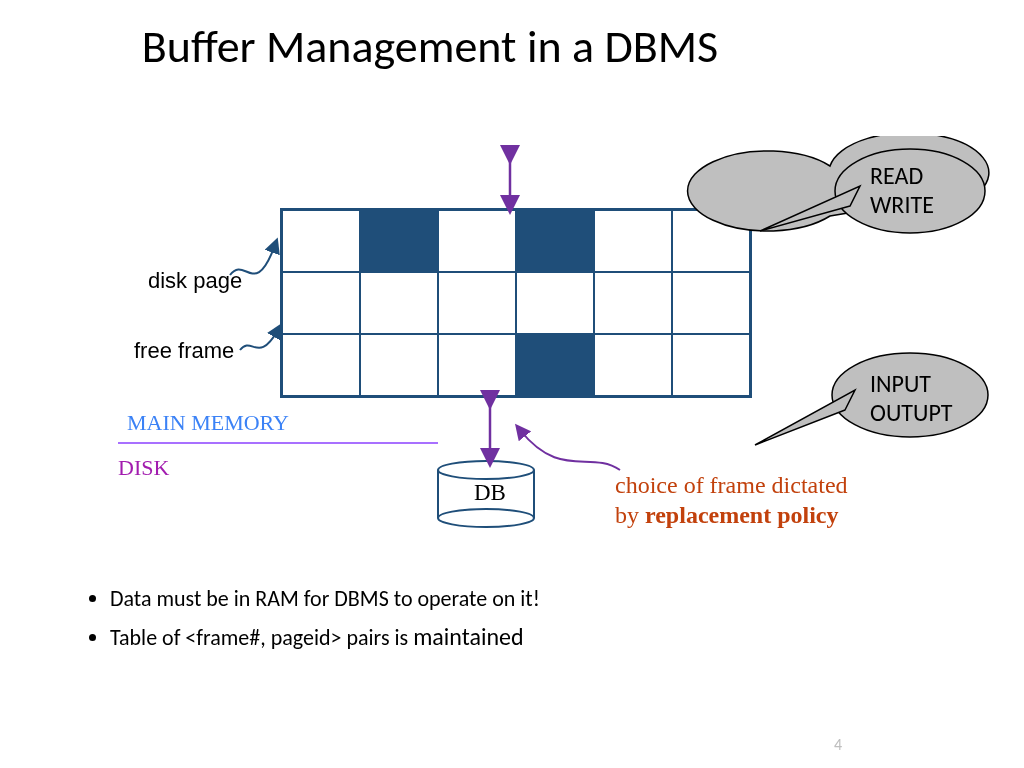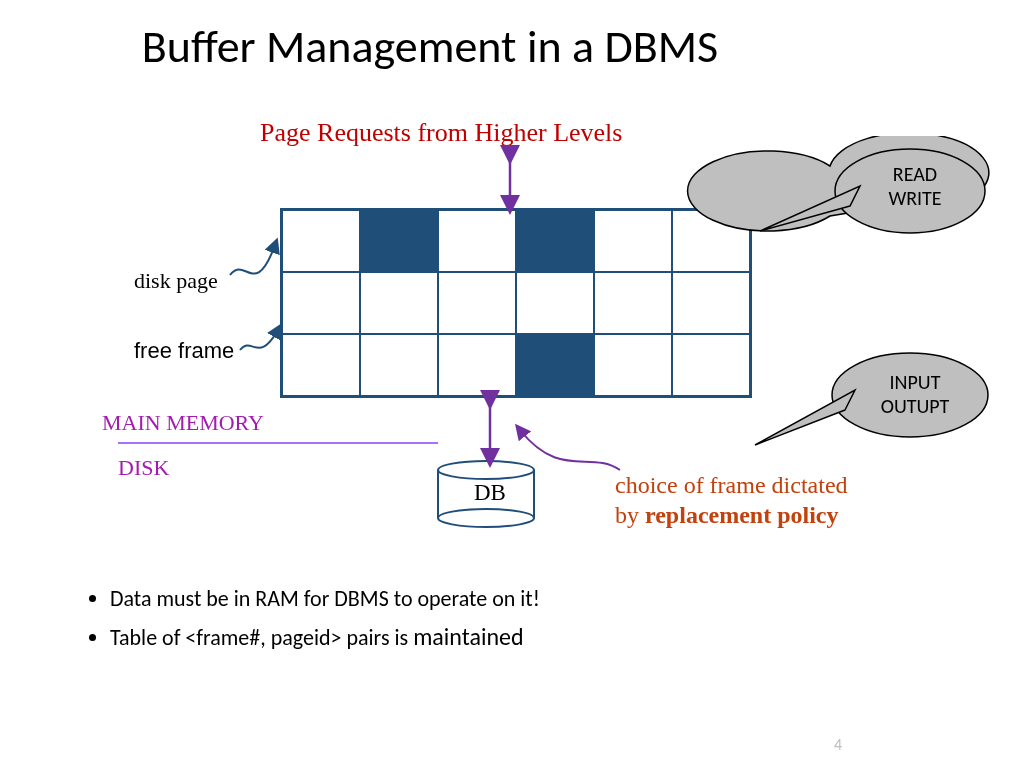--- a/index.html
+++ b/index.html
@@ -3,46 +3,45 @@
 <meta charset="utf-8">
 <style>
   html,body{margin:0;padding:0;width:1024px;height:768px;font-family:"Calibri","Segoe UI",Arial,sans-serif;background:#fff;color:#000;overflow:hidden}
   .slide{position:relative;width:860px;height:768px}
   .title{position:absolute;left:0;right:0;top:18px;text-align:center;font-size:46px;font-weight:400}
   .pagereq{position:absolute;left:260px;top:118px;font-family:"Palatino Linotype","Book Antiqua",serif;font-size:26px;color:#c00000}
   .bufpool-label{position:absolute;left:280px;top:178px;font-family:"Palatino Linotype","Book Antiqua",serif;font-size:22px}
   .grid{position:absolute;left:280px;top:208px;border:2px solid #1f4e79;display:grid;grid-template-columns:repeat(6,78px);grid-template-rows:repeat(3,62px)}
   .cell{border:1px solid #1f4e79;background:#fff}
   .fill{background:#1f4e79}
-  .diskpage{position:absolute;left:134px;top:268px;font-family:Liberation Serif, serif;font-size:22px}
+  .diskpage{position:absolute;left:148px;top:268px;font-family:Liberation Sans, sans-serif;font-size:22px}
   .freeframe{position:absolute;left:134px;top:338px;font-family:Liberation Sans, sans-serif;font-size:22px}
-  .mainmem{position:absolute;left:102px;top:410px;font-family:"Palatino Linotype",serif;font-size:22px;color:#a21caf}
+  .mainmem{position:absolute;left:127px;top:410px;font-family:"Palatino Linotype",serif;font-size:22px;color:#3b82f6}
   .memline{position:absolute;left:118px;top:442px;width:320px;border-top:2px solid #a870ff}
   .disk{position:absolute;left:118px;top:455px;font-family:"Palatino Linotype",serif;font-size:22px;color:#a21caf}
   .db-cyl{position:absolute;left:436px;top:460px;width:100px;height:70px}
   .db-label{position:absolute;left:474px;top:480px;font-family:Liberation Serif, serif;font-size:23px}
   .callout1{position:absolute;left:650px;top:136px}
   .callout2{position:absolute;left:650px;top:350px}
   .bubble{fill:#bfbfbf;stroke:#000;stroke-width:1.5}
-  .bubble-text{position:absolute;font-size:20px;text-align:center;line-height:1.2}
+  .bubble-text{position:absolute;font-size:24px;text-align:left;line-height:1.2}
   .bt1{left:870px;top:162px;width:90px}
   .bt2{left:870px;top:370px;width:90px}
   .choice{position:absolute;left:615px;top:470px;font-family:"Palatino Linotype",serif;font-size:24px;color:#c2410c;line-height:1.25}
   .bullets{position:absolute;left:70px;top:563px;font-size:22px}
   .bullets li{margin-bottom:10px}
   .pagenum{position:absolute;right:18px;bottom:14px;color:#bfbfbf;font-size:16px}
   .arrows{position:absolute;left:0;top:0;width:1024px;height:768px;pointer-events:none}
 </style>
 </head>
 <body>
 
 <div class="slide">
   <div class="title">Buffer Management in a DBMS</div>
 
-  <div class="pagereq">Page Requests from Higher Levels</div>
 
 
   <div class="grid">
     <div class="cell"></div>
     <div class="cell fill"></div>
     <div class="cell"></div>
     <div class="cell fill"></div>
     <div class="cell"></div>
     <div class="cell"></div>
     <div class="cell"></div>

